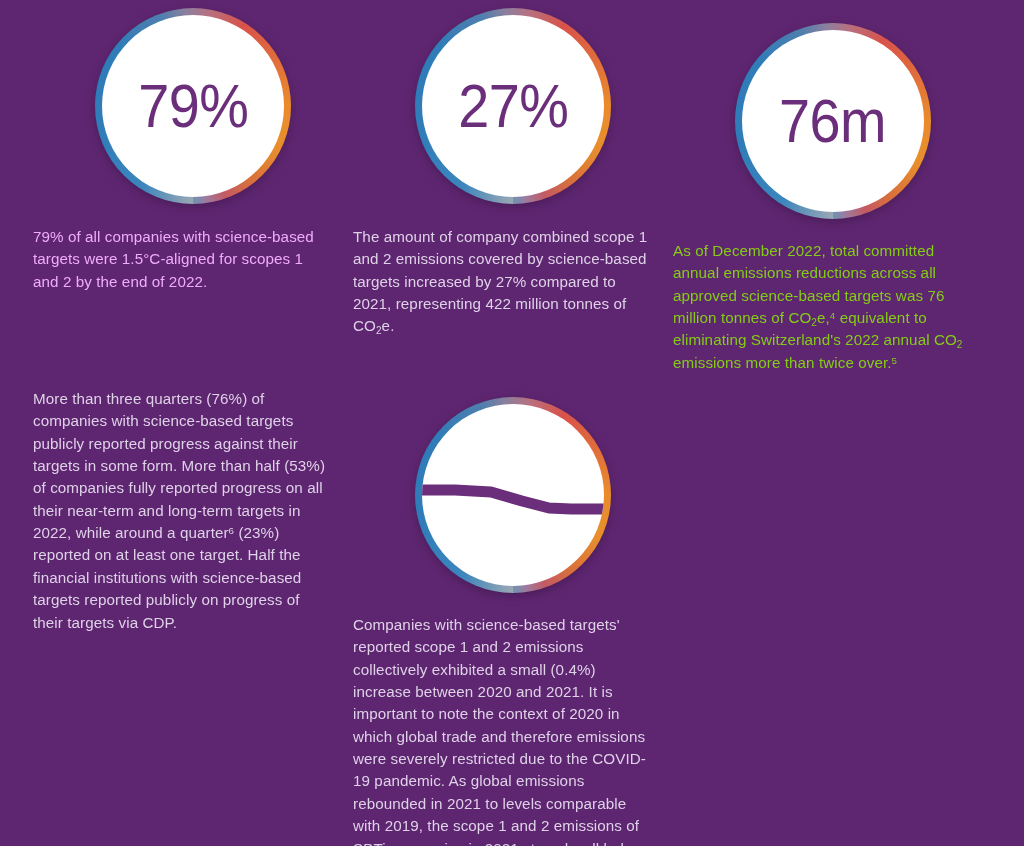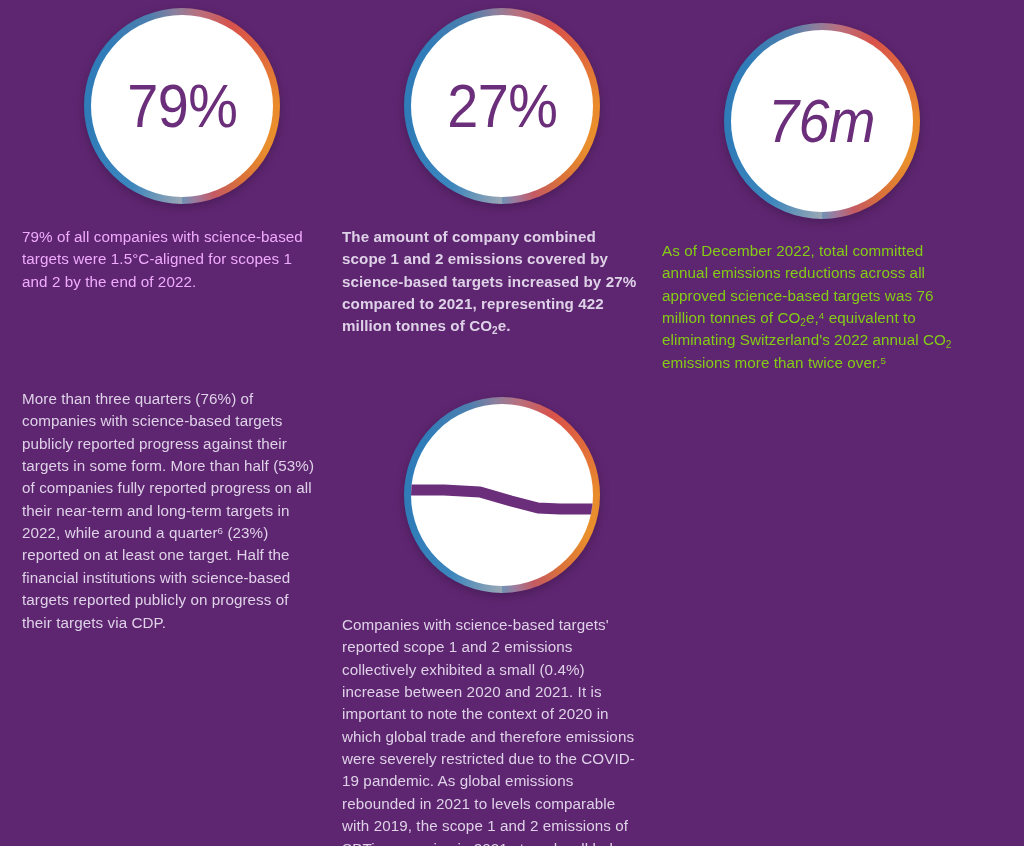--- a/index.html
+++ b/index.html
@@ -14,21 +14,21 @@
   body {
     background: #5E2670;
     font-family: "Liberation Sans", sans-serif;
     -webkit-font-smoothing: antialiased;
   }
 
   .board {
     position: relative;
     width: 1024px;
     height: 626px;
-    padding: 0 22px;
+    padding: 0 33px;
   }
 
   .grid {
     display: grid;
     grid-template-columns: 320px 320px 320px;
     column-gap: 0px;
     row-gap: 0px;
     width: 100%;
   }
 
@@ -153,27 +153,27 @@
 
 
     <div class="cell row-1">
       <div class="circle-wrap">
         <div class="ring">
           <div class="ring-inner" style="background: rgb(255, 255, 255); align-items: center;">
             <span class="stat-number" style="color: rgb(107, 46, 122);">27%</span>
           </div>
         </div>
       </div>
-      <p class="caption" style="color: rgb(223, 210, 232); font-weight: bold;">The amount of company combined scope 1 and 2 emissions covered by science-based targets increased by 27% compared to 2021, representing 422 million tonnes of CO<sub>2</sub>e.</p>
+      <p class="caption" style="color: rgb(223, 210, 232);">The amount of company combined scope 1 and 2 emissions covered by science-based targets increased by 27% compared to 2021, representing 422 million tonnes of CO<sub>2</sub>e.</p>
     </div>
 
     <div class="cell row-2">
       <div class="circle-wrap">
         <div class="ring">
-          <div class="ring-inner" style="background: rgb(255, 255, 255); font-style: italic;">
+          <div class="ring-inner" style="background: rgb(255, 255, 255);">
             <span class="stat-number" style="color: rgb(107, 46, 122);">76m</span>
           </div>
         </div>
       </div>
       <p class="caption" style="color: #84cc16;">As of December 2022, total committed annual emissions reductions across all approved science-based targets was 76 million tonnes of CO<sub>2</sub>e,<sup>4</sup> equivalent to eliminating Switzerland's 2022 annual CO<sub>2</sub> emissions more than twice over.<sup>5</sup></p>
     </div>
 
     <div class="cell row-2">
       <p class="caption" style="color: rgb(223, 210, 232);">More than three quarters (76%) of companies with science-based targets publicly reported progress against their targets in some form. More than half (53%) of companies fully reported progress on all their near-term and long-term targets in 2022, while around a quarter<sup>6</sup> (23%) reported on at least one target. Half the financial institutions with science-based targets reported publicly on progress of their targets via CDP.</p>
     </div>

